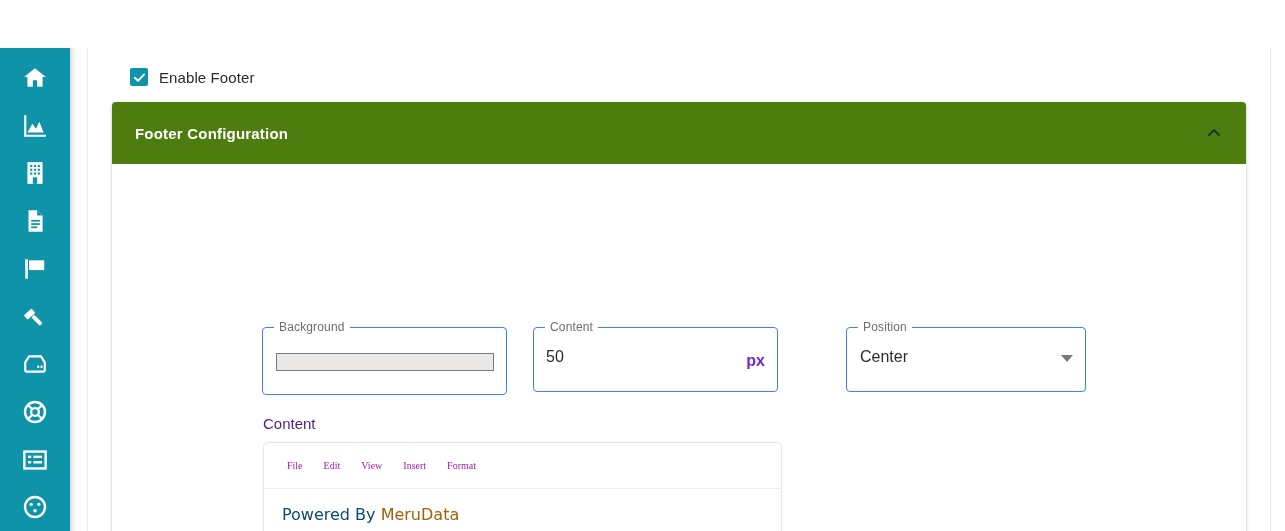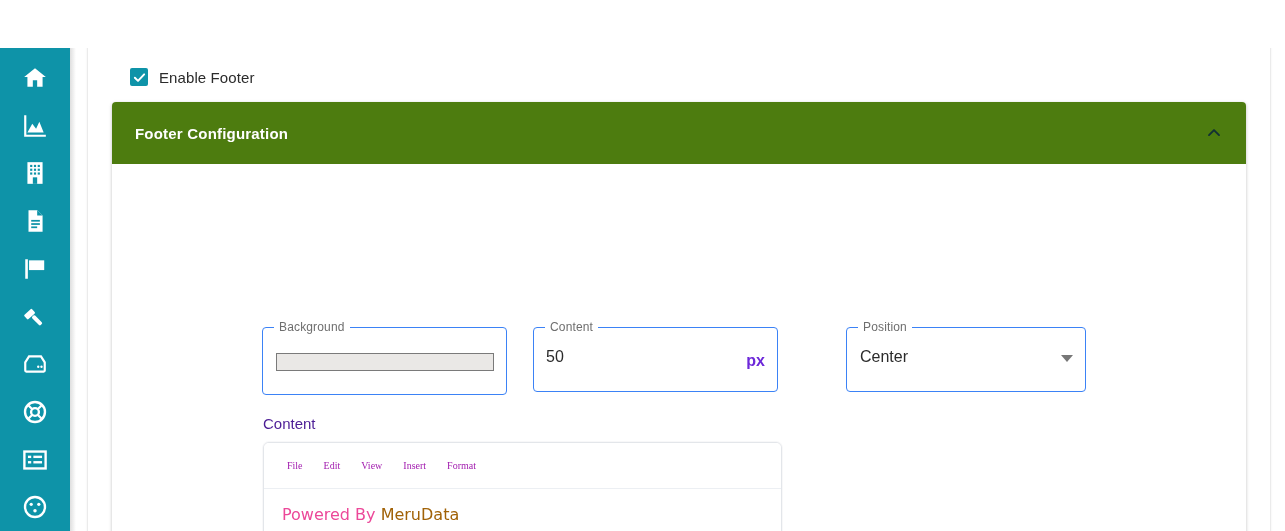--- a/index.html
+++ b/index.html
@@ -173,21 +173,21 @@
     cursor: pointer;
     font-family: Liberation Serif, serif;
   }
   .editor-body {
     flex: 1 1 auto;
     padding: 16px 18px;
     background: #fff;
     cursor: text;
   }
   .editor-text {
-    font-size: 16px; color: #ec4899;
+    font-size: 16px; color: #0c4a6e;
     font-family: "DejaVu Sans", sans-serif;
   }
   .brand-accent { color: #a16207; }
 
   
   .next-panel {
     position: absolute; left: 88px; top: 523px;
     width: 1182px; height: 40px;
     background: #00bcd4;
     border-radius: 4px 4px 0 0;

